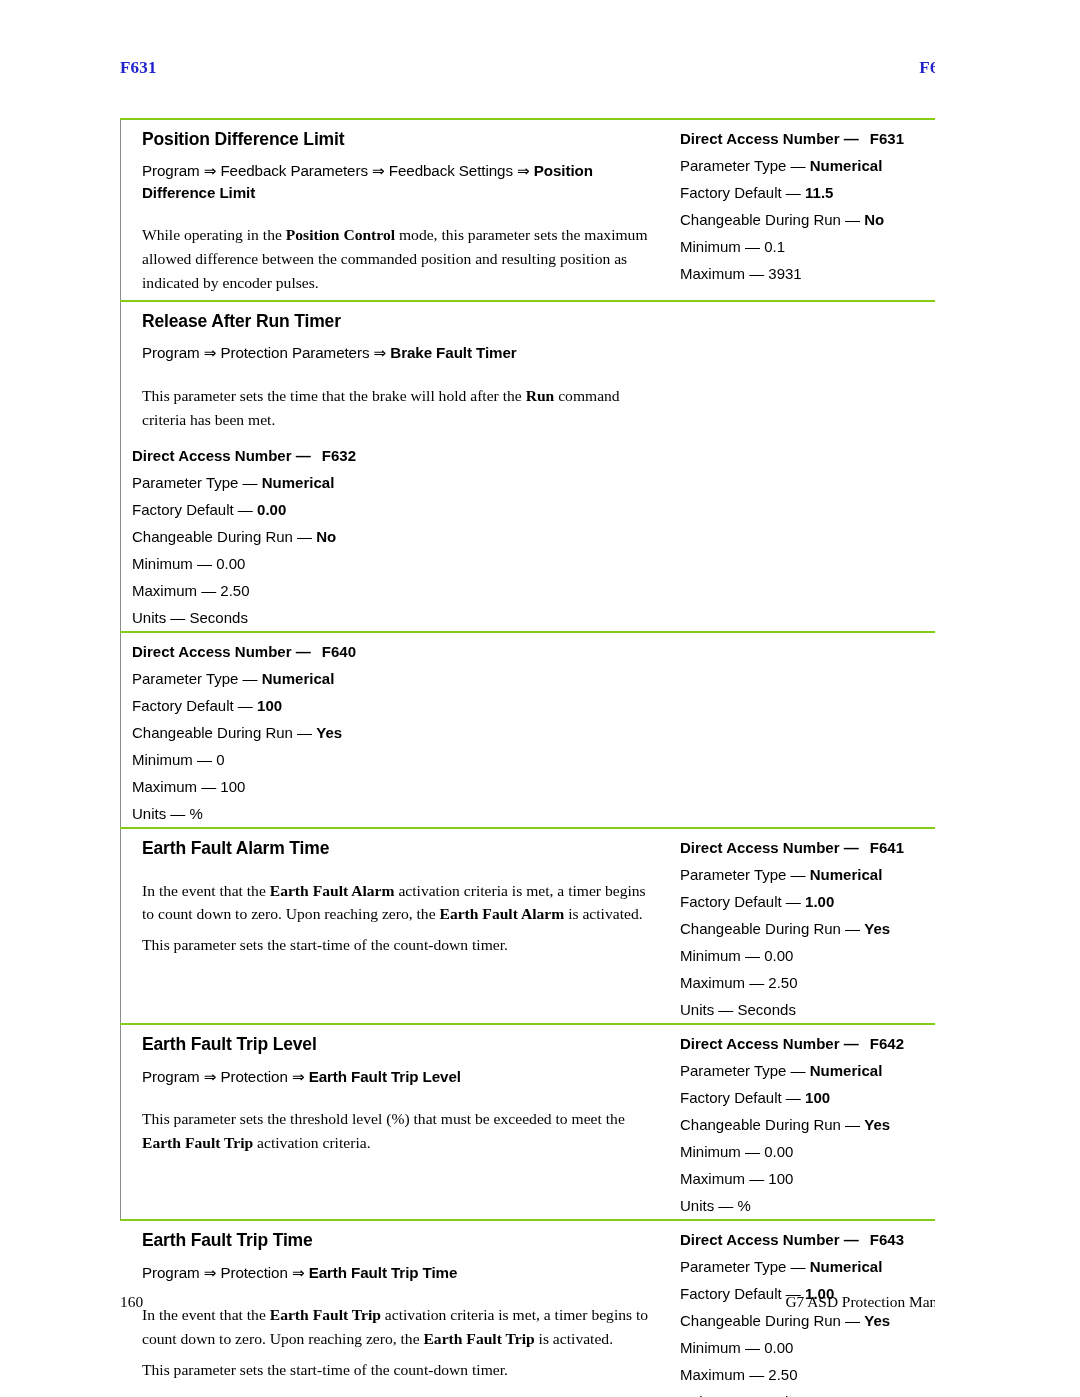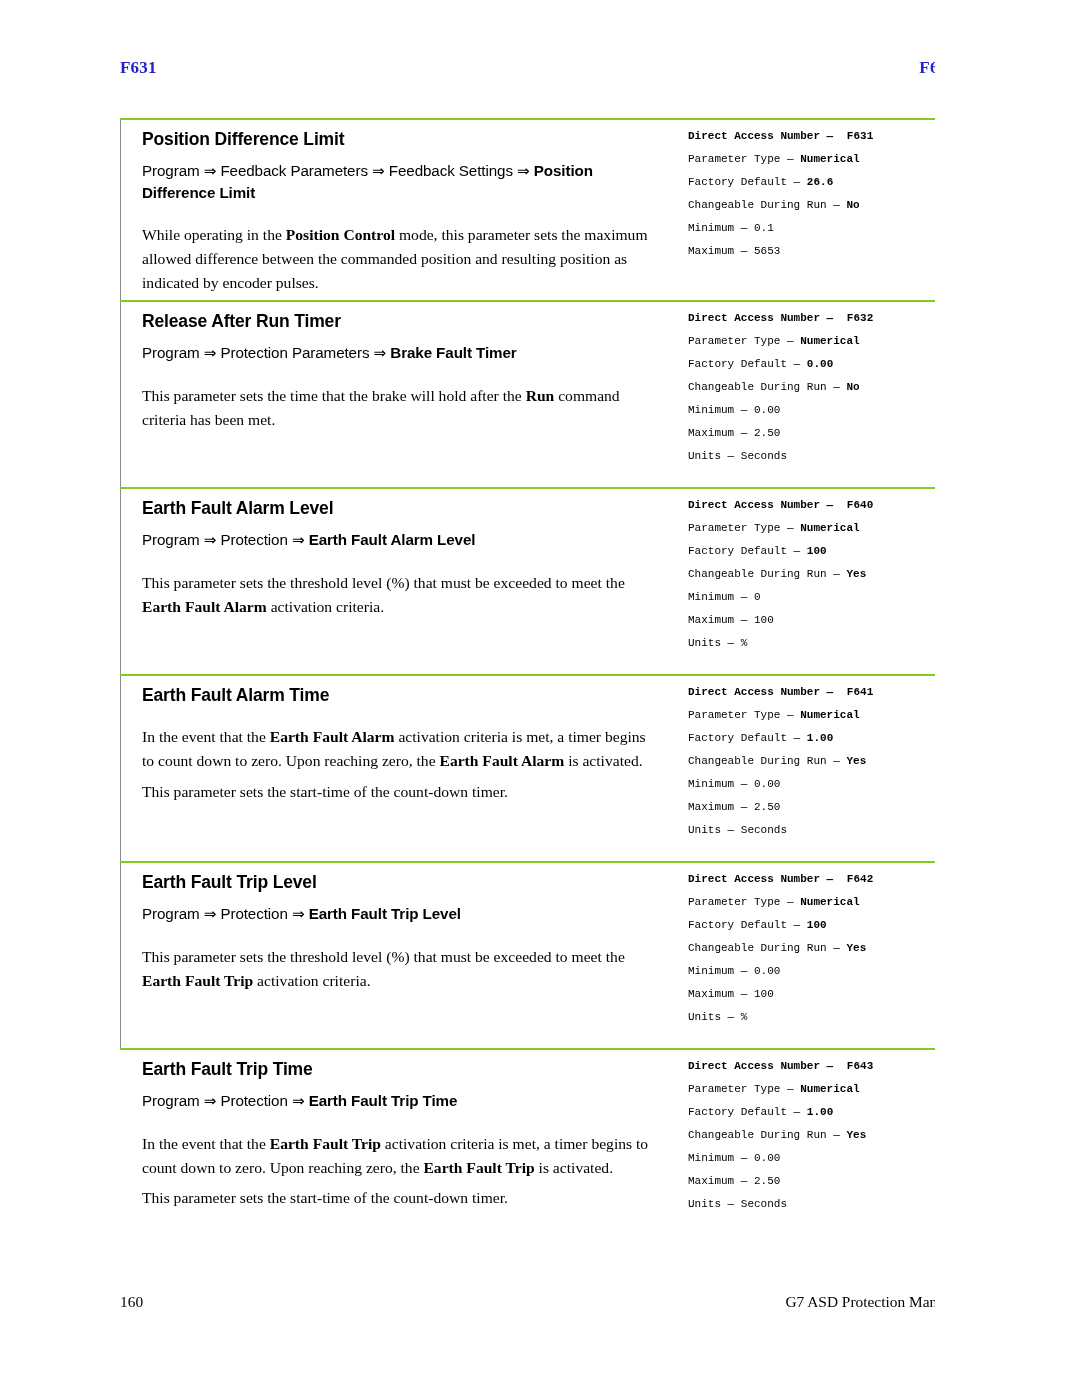--- a/index.html
+++ b/index.html
@@ -100,24 +100,24 @@
     font-family: "Liberation Serif", "DejaVu Serif", serif;
     font-size: 15.6px;
     line-height: 1.52;
   }
   .param-desc:last-child { margin-bottom: 0; }
   .param-desc b { font-weight: bold; text-align: center; }
   .gap-before { margin-top: 20px; }
 
   
   .spec {
-    font-family: Liberation Mono, monospace;
-    font-size: 11px;
+    font-family: Liberation Sans, sans-serif;
+    font-size: 15px;
     line-height: 1.0;
-    margin: 0 0 12px 12px;
+    margin: 0 0 12px 4px;
     white-space: nowrap;
   }
   .spec:last-child { margin-bottom: 0; }
   .spec b { font-weight: bold; }
   .spec.all-bold { font-weight: bold; }
   .spec .gapval { padding-left: 7px; }
 
   
   .footer {
     position: absolute;
@@ -145,48 +145,43 @@
   <div class="content" id="sections-root">
       <div class="section has-vrule" style="min-height: 168px;">
         <div class="col-left">
           <h2 class="param-title">Position Difference Limit</h2>
           <p class="param-path">Program ⇒ Feedback Parameters ⇒ Feedback Settings ⇒ <b>Position Difference Limit</b></p>
           <p class="param-desc gap-before">While operating in the <b>Position Control</b> mode, this parameter sets the maximum allowed difference between the commanded position and resulting position as indicated by encoder pulses.</p>
         </div>
         <div class="col-right">
           <p class="spec all-bold">Direct Access Number — <b class="gapval">F631</b></p>
           <p class="spec">Parameter Type — <b>Numerical</b></p>
-          <p class="spec">Factory Default — <b>26.6</b></p>
+          <p class="spec">Factory Default — <b>11.5</b></p>
           <p class="spec">Changeable During Run — <b>No</b></p>
           <p class="spec">Minimum — <span>0.1</span></p>
-          <p class="spec">Maximum — <span>5653</span></p>
-        </div>
-      </div>
-      <div class="section has-vrule" style="min-height: 187px;">
+          <p class="spec">Maximum — <span>3931</span></p>
+        </div>
+      </div>
+      <div class="section has-vrule" style="min-height: 187px; flex-direction: column;">
         <div class="col-left">
           <h2 class="param-title">Release After Run Timer</h2>
           <p class="param-path">Program ⇒ Protection Parameters ⇒ <b>Brake Fault Timer</b></p>
           <p class="param-desc gap-before">This parameter sets the time that the brake will hold after the <b>Run</b> command criteria has been met.</p>
         </div>
         <div class="col-right">
           <p class="spec all-bold">Direct Access Number — <b class="gapval">F632</b></p>
           <p class="spec">Parameter Type — <b>Numerical</b></p>
           <p class="spec">Factory Default — <b>0.00</b></p>
           <p class="spec">Changeable During Run — <b>No</b></p>
           <p class="spec">Minimum — <span>0.00</span></p>
           <p class="spec">Maximum — <span>2.50</span></p>
           <p class="spec">Units — <span>Seconds</span></p>
         </div>
       </div>
       <div class="section has-vrule" style="min-height: 187px;">
-        <div class="col-left">
-          <h2 class="param-title">Earth Fault Alarm Level</h2>
-          <p class="param-path">Program ⇒ Protection ⇒ <b>Earth Fault Alarm Level</b></p>
-          <p class="param-desc gap-before">This parameter sets the threshold level (%) that must be exceeded to meet the <b>Earth Fault Alarm</b> activation criteria.</p>
-        </div>
         <div class="col-right">
           <p class="spec all-bold">Direct Access Number — <b class="gapval">F640</b></p>
           <p class="spec">Parameter Type — <b>Numerical</b></p>
           <p class="spec">Factory Default — <b>100</b></p>
           <p class="spec">Changeable During Run — <b>Yes</b></p>
           <p class="spec">Minimum — <span>0</span></p>
           <p class="spec">Maximum — <span>100</span></p>
           <p class="spec">Units — <span>%</span></p>
         </div>
       </div>

